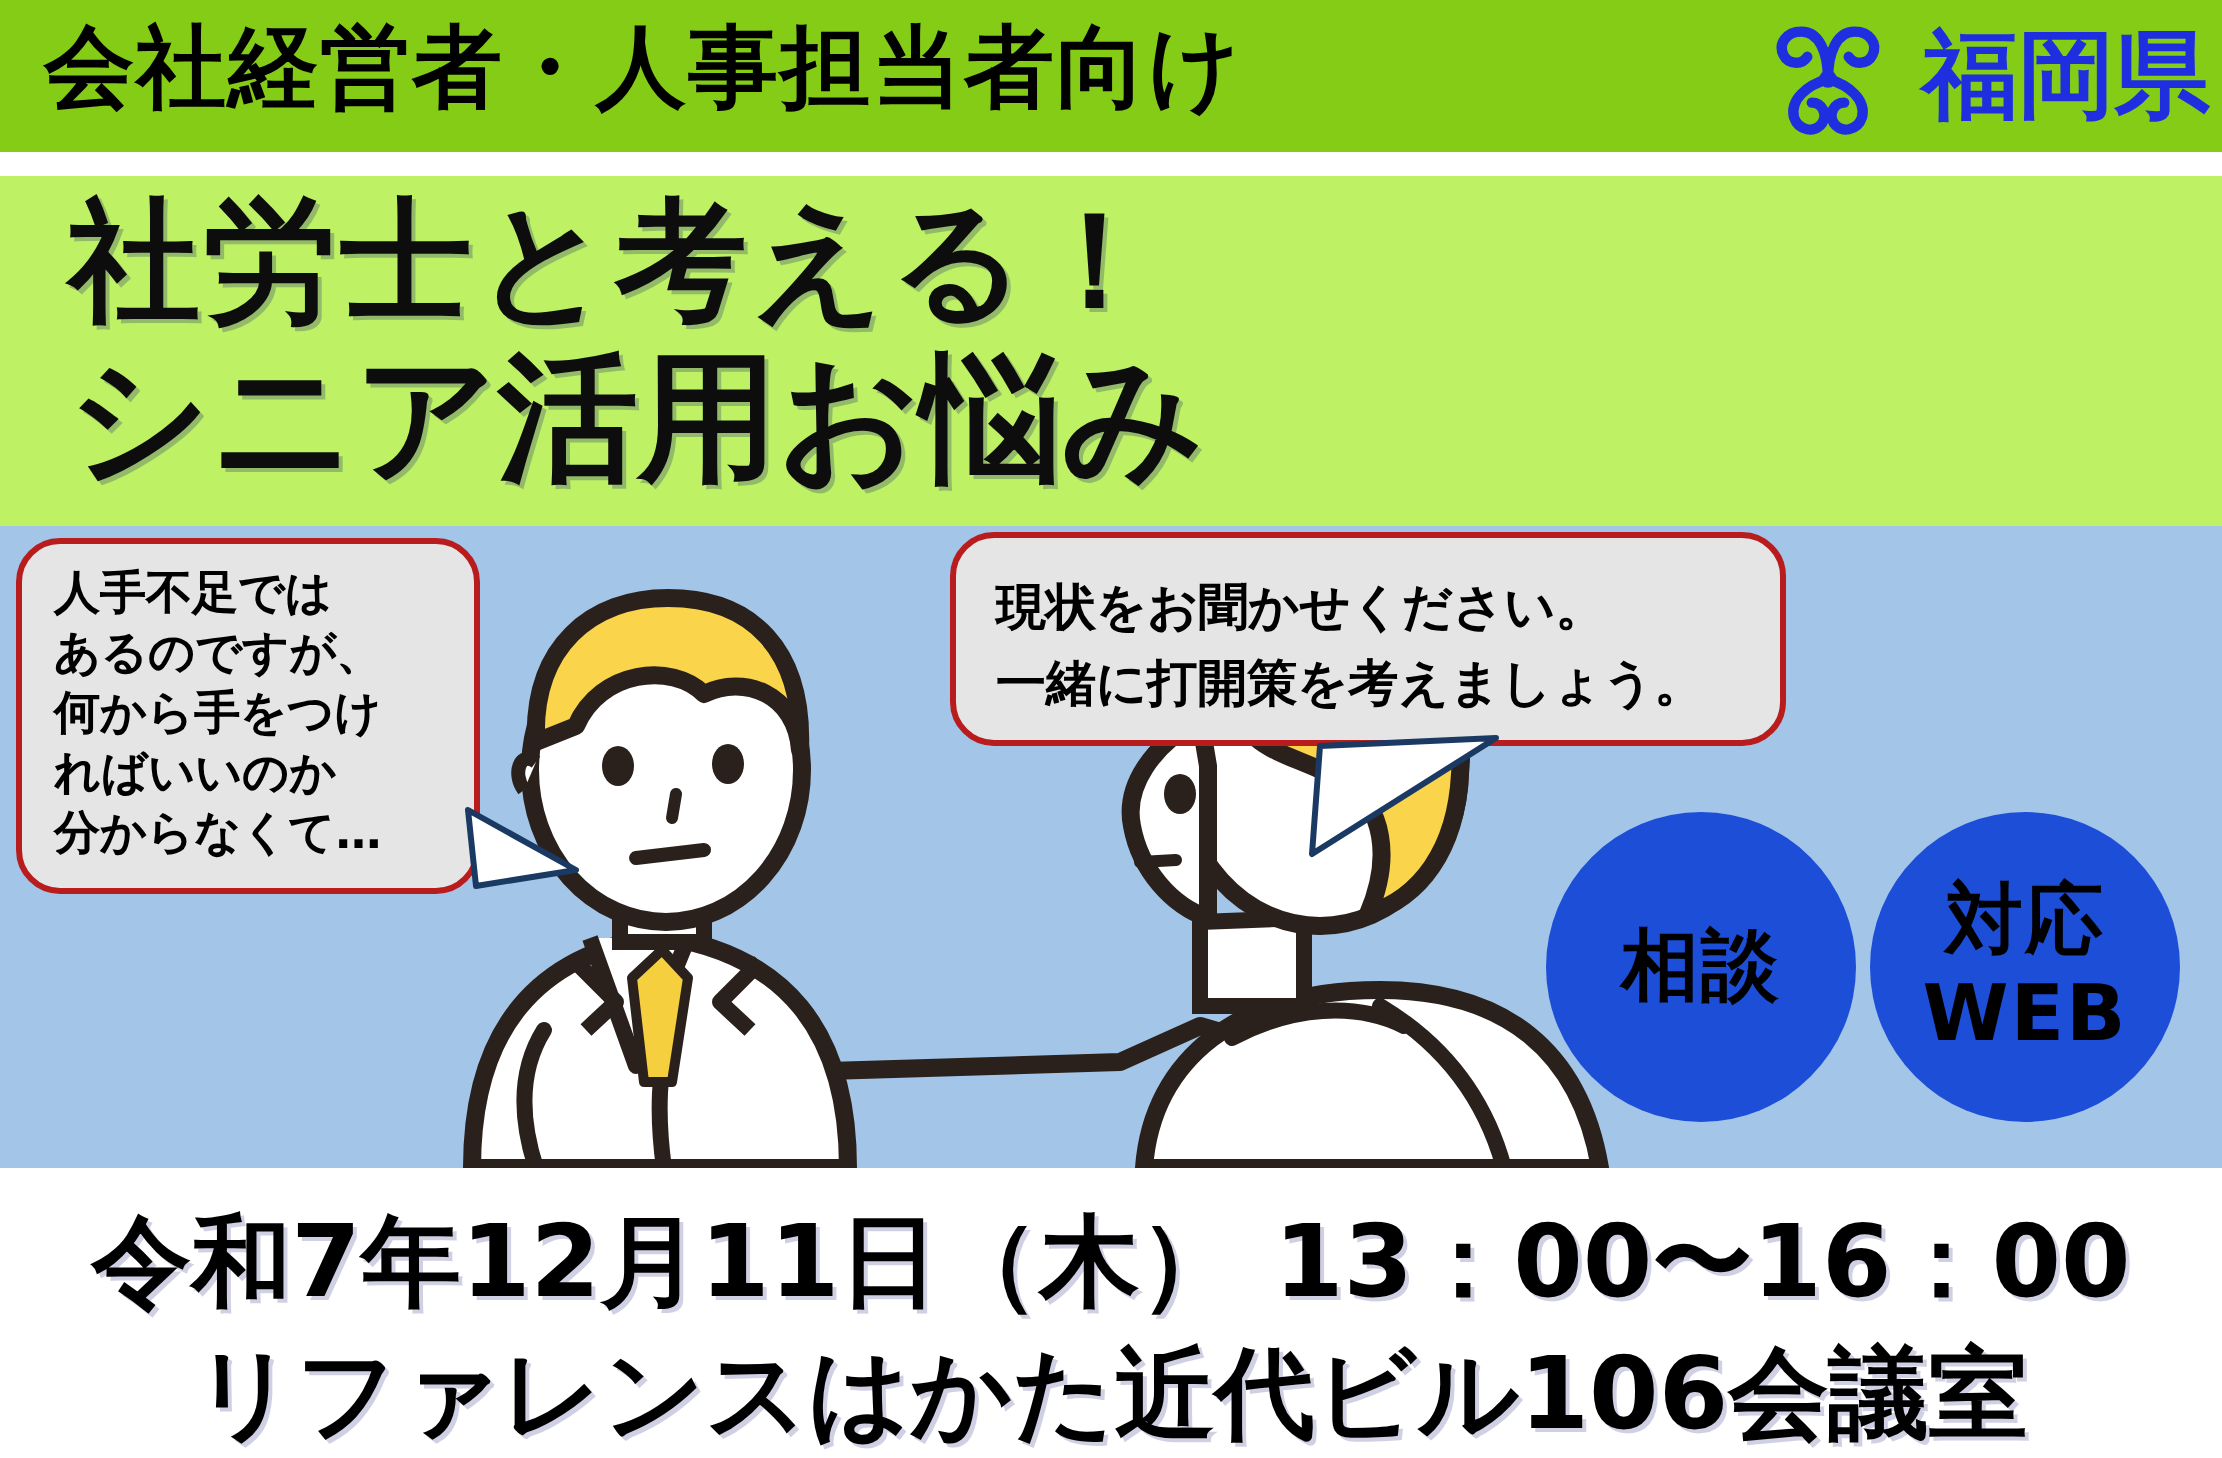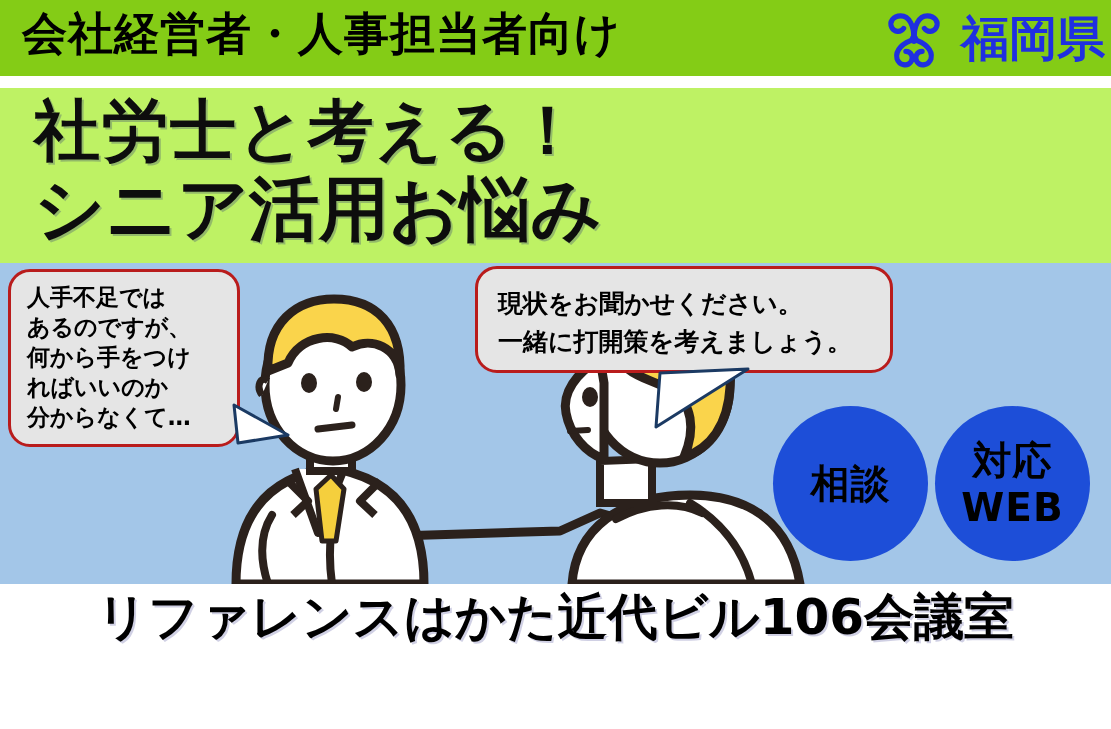--- a/index.html
+++ b/index.html
@@ -233,16 +233,17 @@
     <div class="badge badge-1">
       <span>相談</span>
     </div>
     <div class="badge badge-2">
       <span>対応</span>
       <span>WEB</span>
     </div>
   </div>
 
   <div class="band-footer">
+    <div class="footer-line first">令和7年12月11日（木） 13：00〜16：00</div>
     <div class="footer-line">リファレンスはかた近代ビル106会議室</div>
   </div>
 
 </div>
 
 </body></html>

